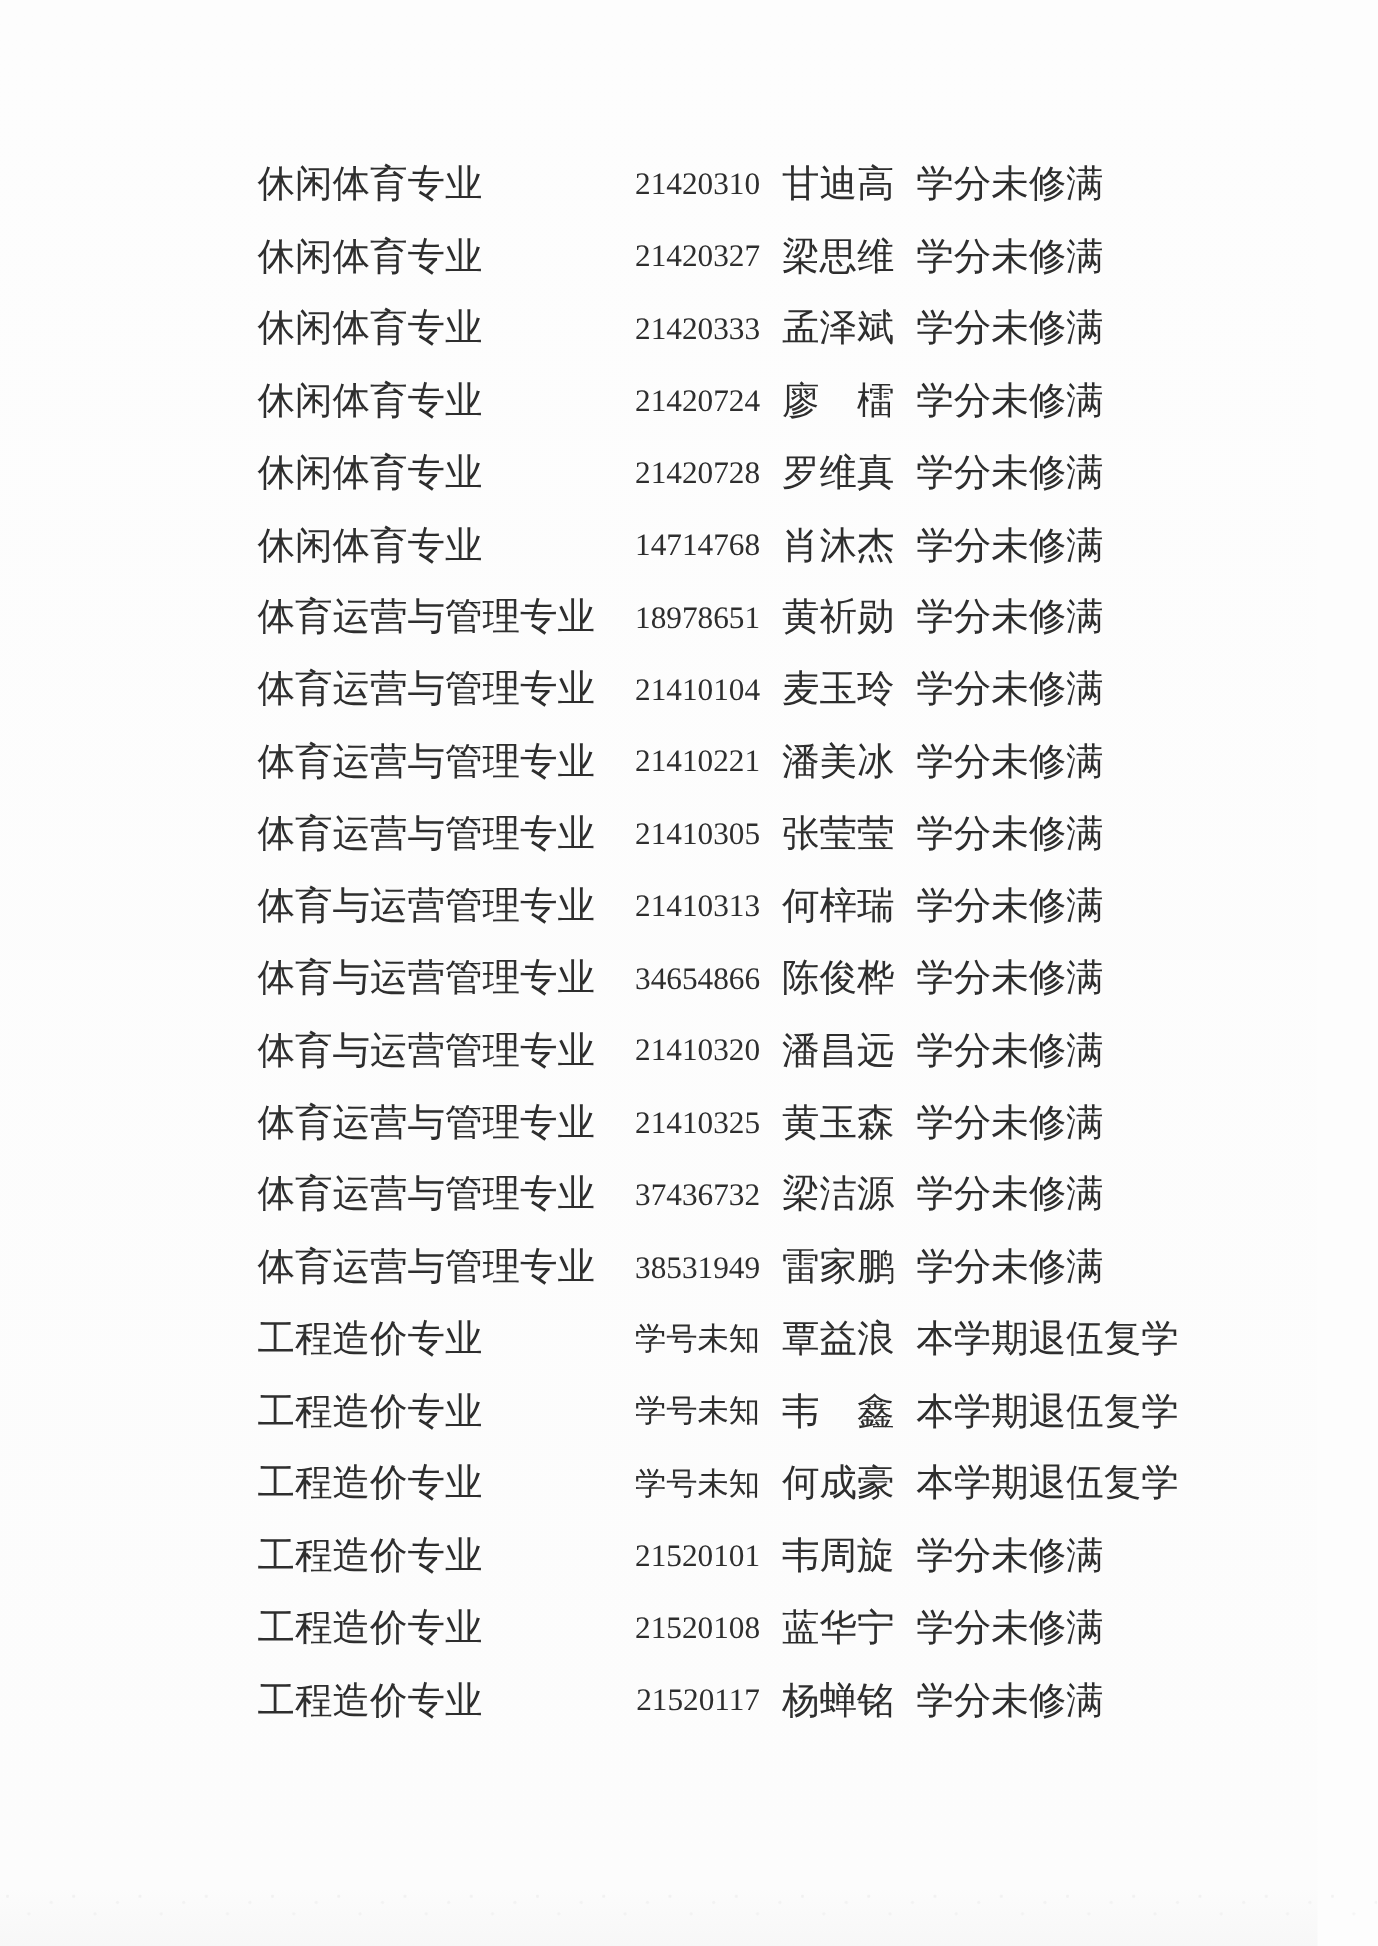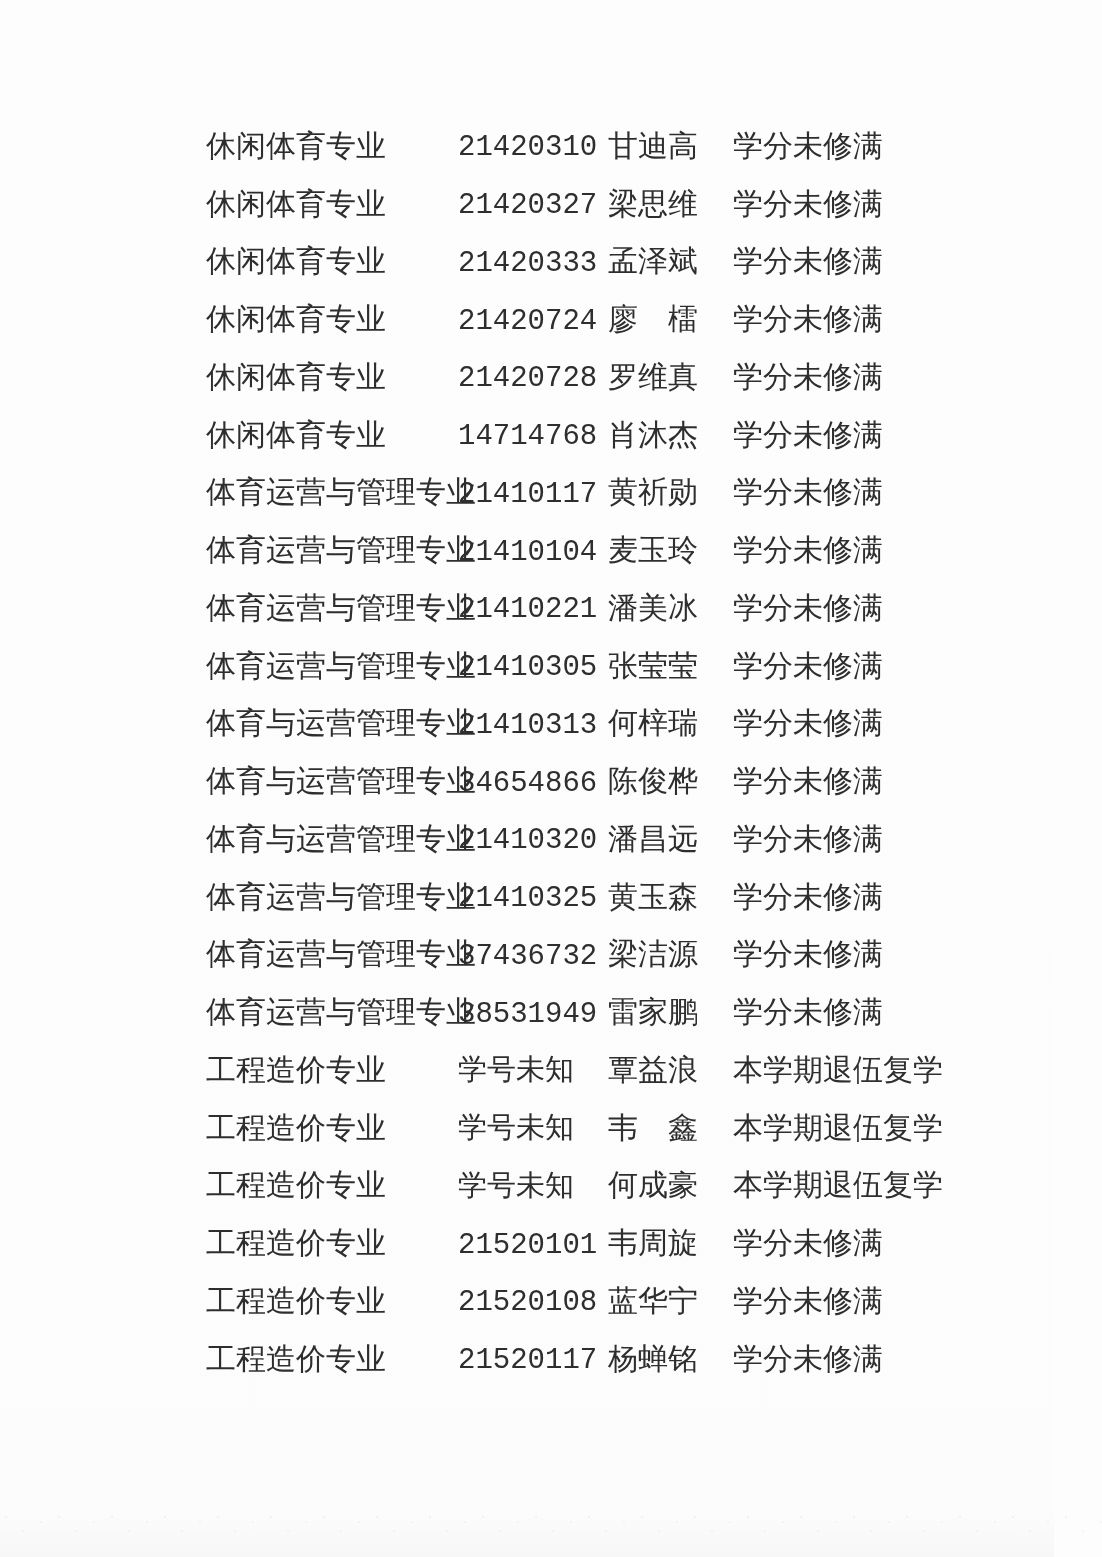--- a/index.html
+++ b/index.html
@@ -13,21 +13,20 @@
     overflow: hidden;
     font-family: "Liberation Serif", "DejaVu Serif", serif;
     position: relative;
   }
   .page {
     position: absolute;
     top: 0; left: 0;
     width: 1054px;
     height: 1557px;
     background: linear-gradient(180deg, #fdfdfd 0%, #fcfcfc 97%, #f7f7f7 100%);
-    font-family: Liberation Mono, monospace;
   }
   .table {
     position: absolute;
     top: 119px;
     left: 206px;
     width: 762px;
     color: #2e2e2e;
   }
   .row {
     display: flex;
@@ -37,25 +36,26 @@
     line-height: 1;
     white-space: nowrap;
   }
   .cell { display: block; }
   .cell.major {
     width: 252px;
     text-align: left;
   }
   .cell.sid {
     width: 150px;
-    text-align: left;
-    font-size: 29px;
+    text-align: right;
+    font-size: 25px;
   }
   .cell.name {
     width: 125px;
+    text-align: center;
   }
   .cell.status {
     width: 235px;
     text-align: left;
   }
   
   .scan-noise {
     position: absolute;
     left: 0;
     bottom: 14px;
@@ -111,21 +111,21 @@
 
   <div class="row">
     <span class="cell major">休闲体育专业</span>
     <span class="cell sid">14714768</span>
     <span class="cell name">肖沐杰</span>
     <span class="cell status">学分未修满</span>
   </div>
 
   <div class="row">
     <span class="cell major">体育运营与管理专业</span>
-    <span class="cell sid">21410117</span>
+    <span class="cell sid">18978651</span>
     <span class="cell name">黄祈勋</span>
     <span class="cell status">学分未修满</span>
   </div>
 
   <div class="row">
     <span class="cell major">体育运营与管理专业</span>
     <span class="cell sid">21410104</span>
     <span class="cell name">麦玉玲</span>
     <span class="cell status">学分未修满</span>
   </div>

